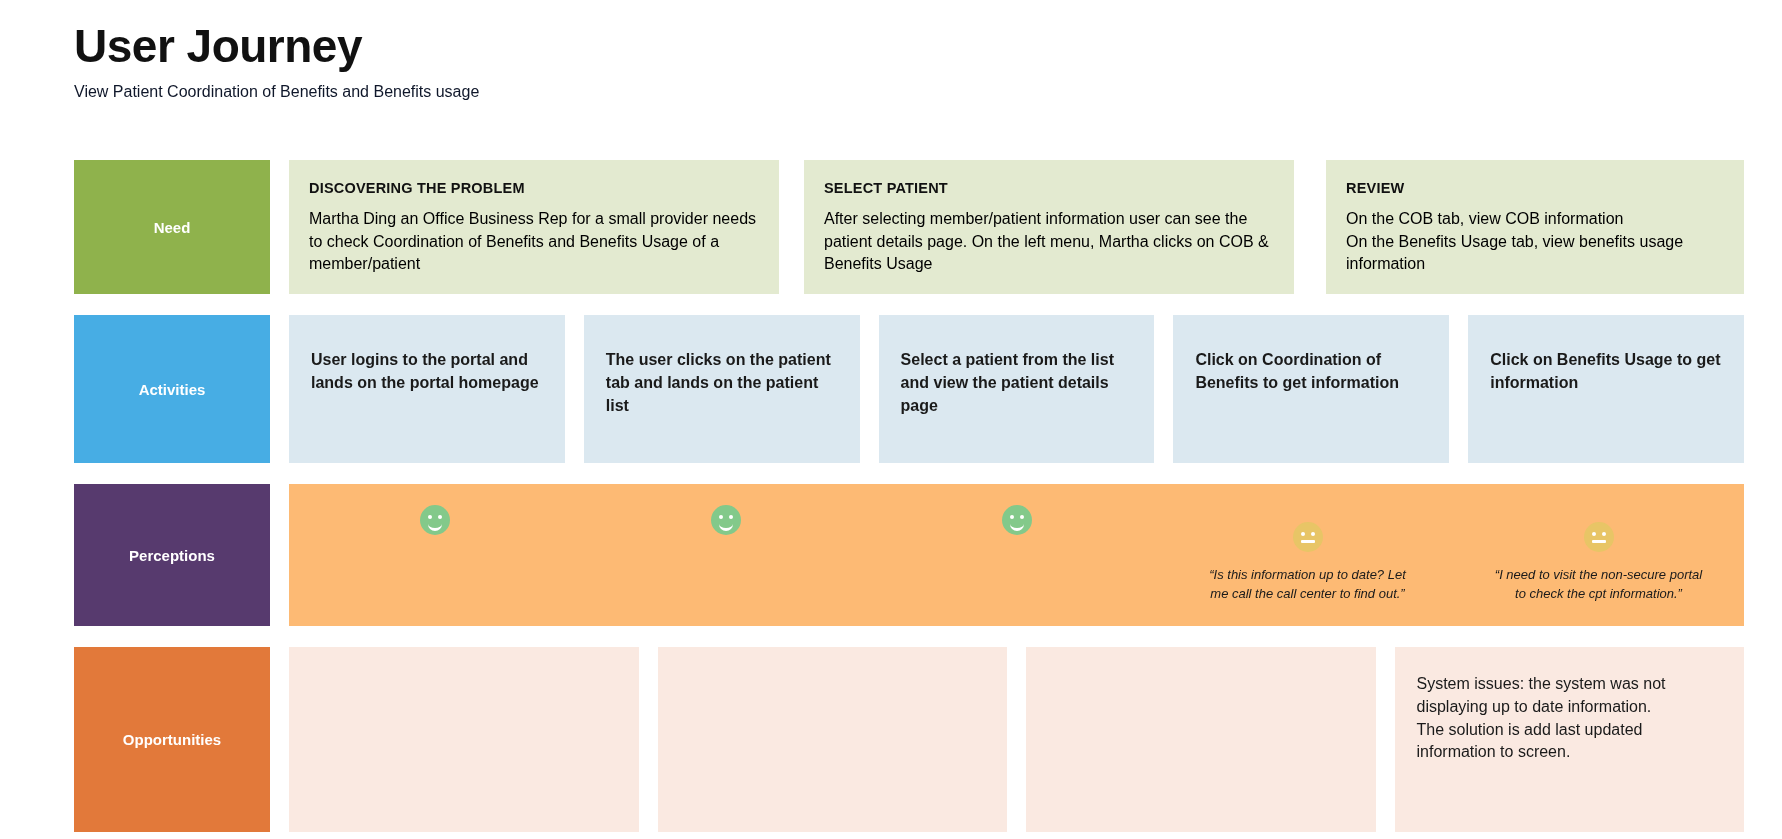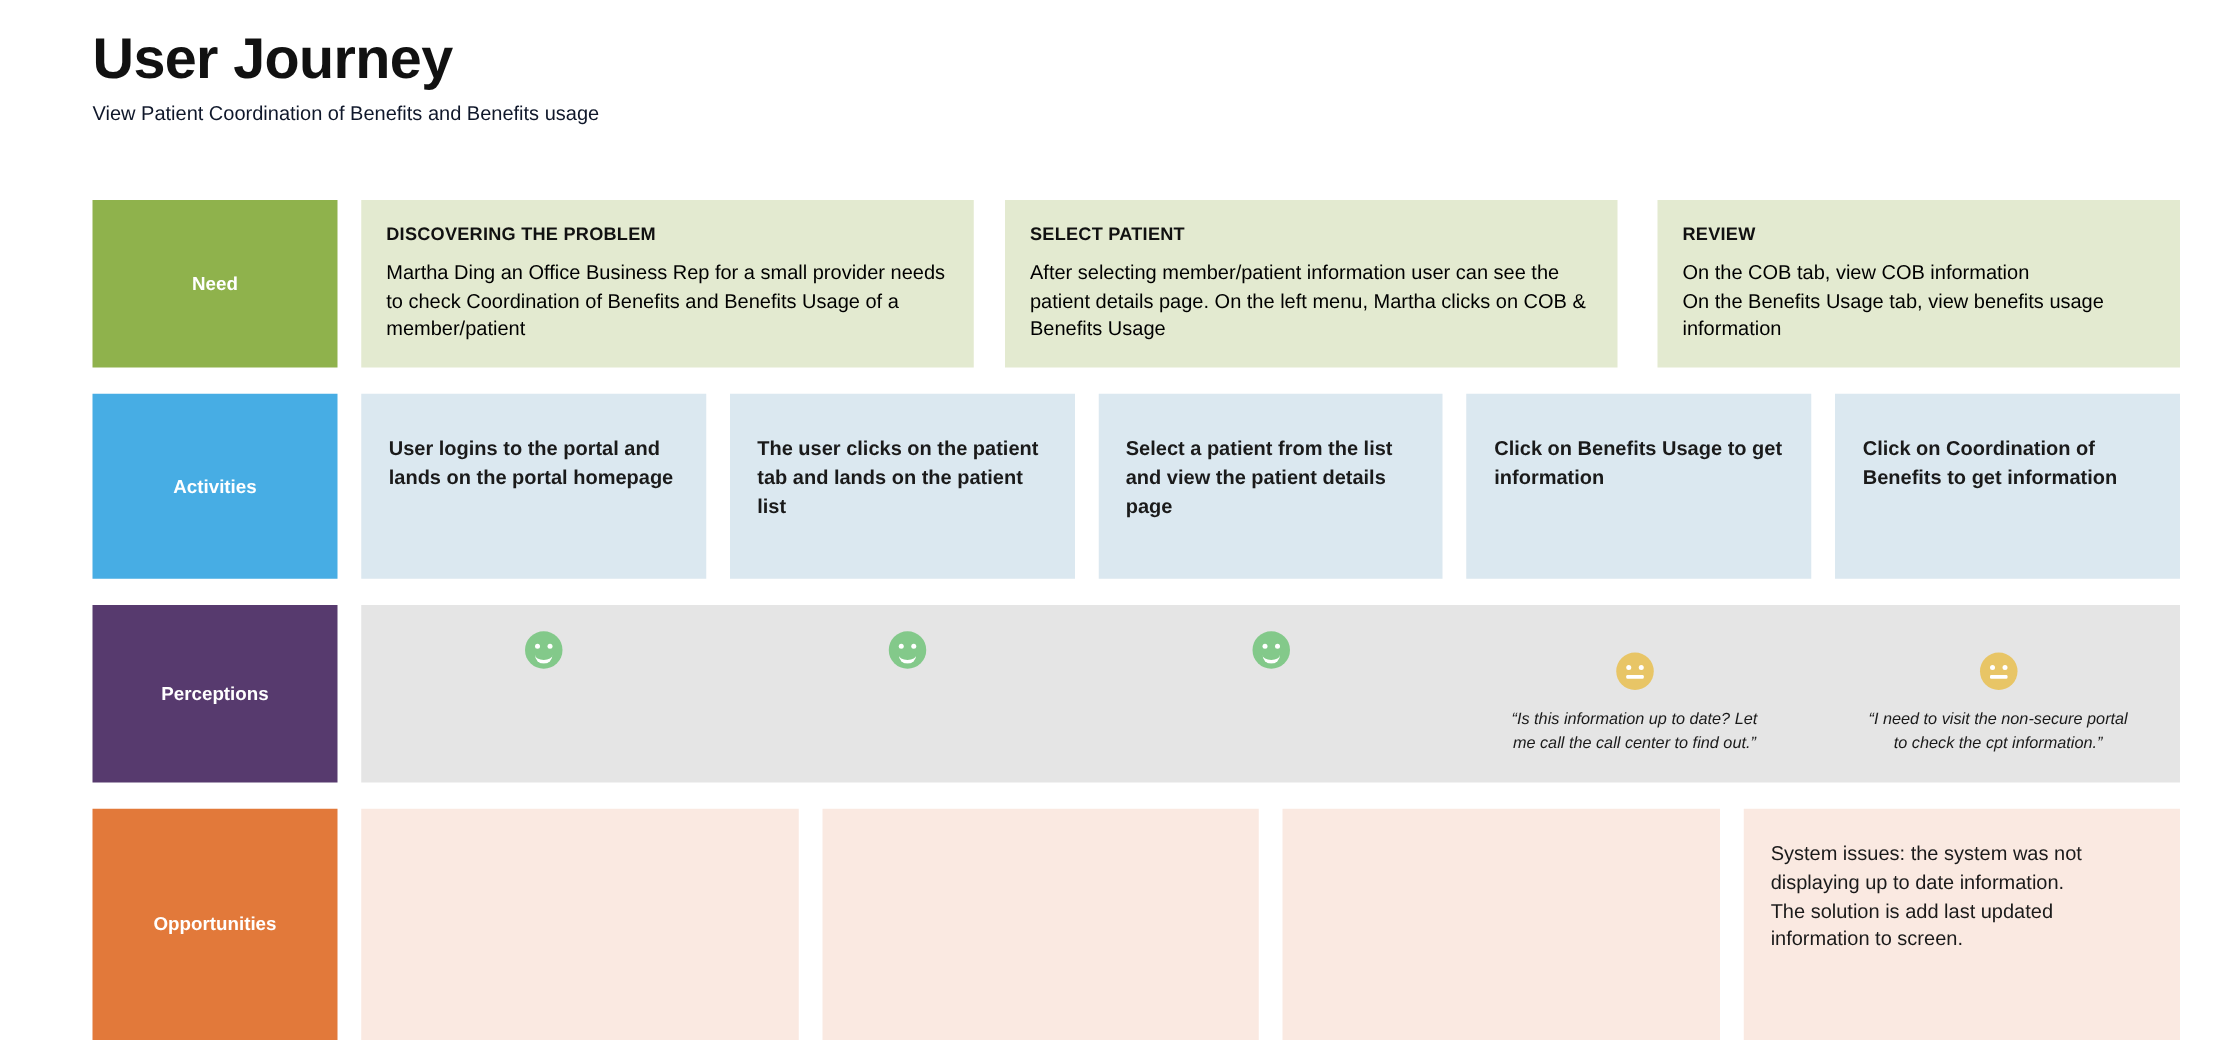--- a/index.html
+++ b/index.html
@@ -116,21 +116,21 @@
     font-size: 16px;
     line-height: 1.42;
     margin: 0;
     color: #1a1a1a;
     font-weight: bold;
   }
 
   
   .row-perceptions .row-label { background: #573a6e; }
   .row-perceptions .row-body {
-    background: #e5e5e5;
+    background: #fdba74;
     min-height: 142px;
   }
   .perception-cell {
     flex: 1 1 0;
     display: flex;
     flex-direction: column;
     align-items: center;
     padding-top: 21px;
     box-sizing: border-box;
   }
@@ -241,24 +241,24 @@
         <div class="activity-card">
           <p class="activity-text">User logins to the portal and lands on the portal homepage</p>
         </div>
         <div class="activity-card">
           <p class="activity-text">The user clicks on the patient tab and lands on the patient list</p>
         </div>
         <div class="activity-card">
           <p class="activity-text">Select a patient from the list and view the patient details page</p>
         </div>
         <div class="activity-card">
+          <p class="activity-text">Click on Coordination of Benefits to get information</p>
+        </div>
+        <div class="activity-card">
           <p class="activity-text">Click on Benefits Usage to get information</p>
-        </div>
-        <div class="activity-card">
-          <p class="activity-text">Click on Coordination of Benefits to get information</p>
         </div>
       </div>
     </div>
 
     <div class="row row-perceptions">
       <div class="row-label">
         <span>Perceptions</span>
       </div>
       <div class="row-body">
         <div class="perception-cell">

